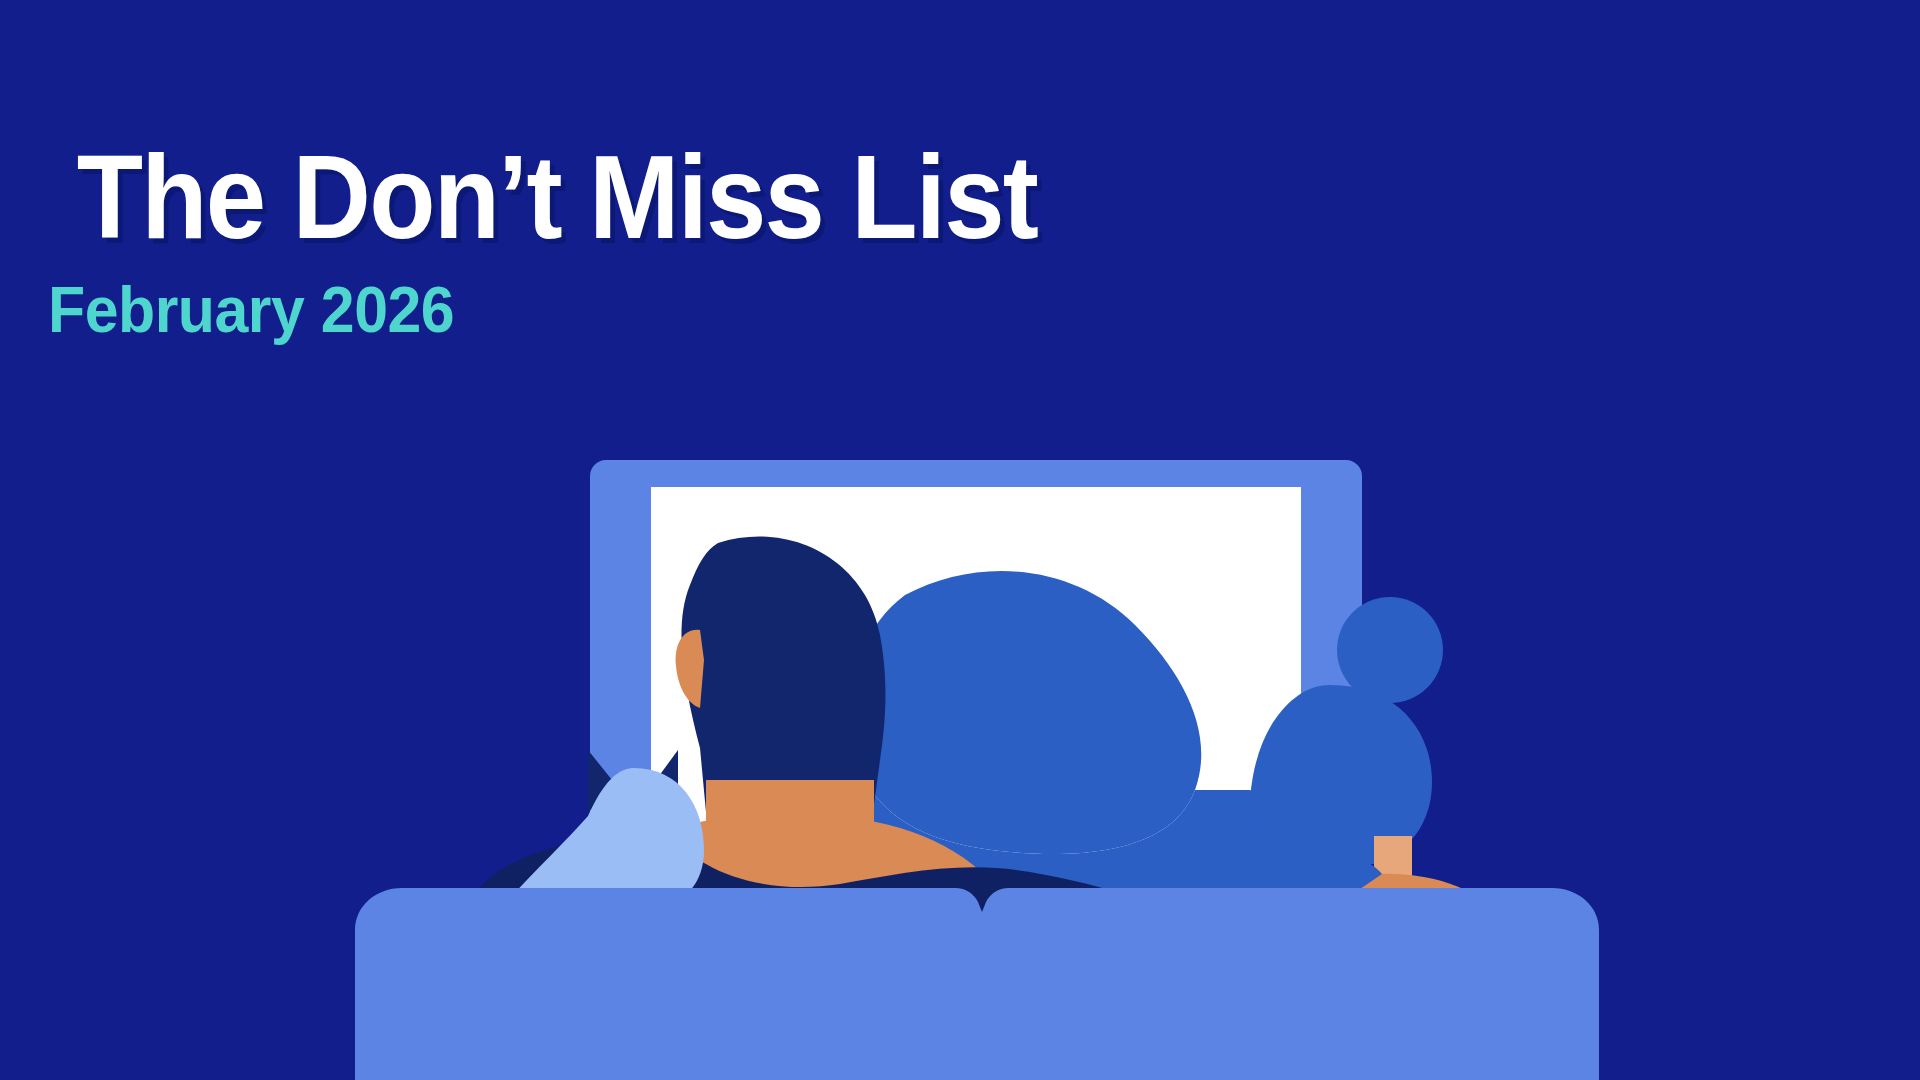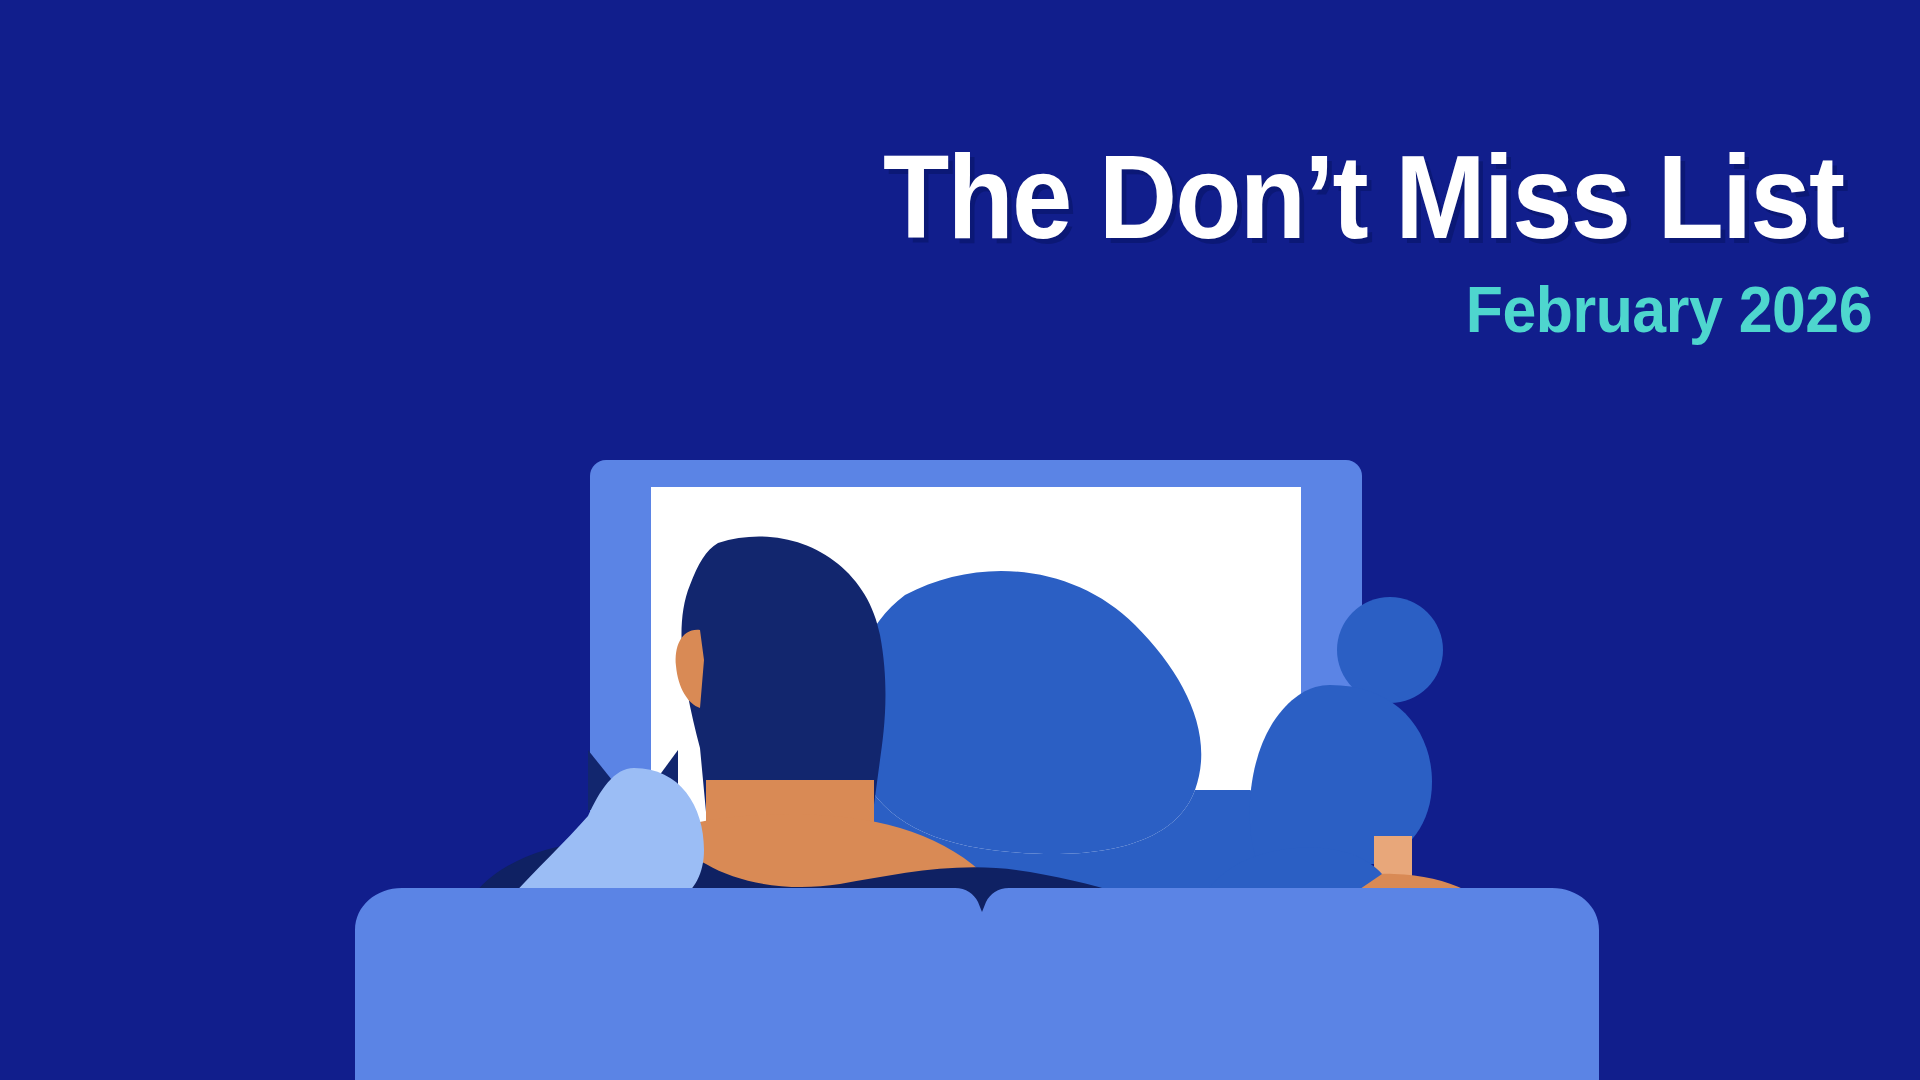--- a/index.html
+++ b/index.html
@@ -17,21 +17,21 @@
     overflow: hidden;
     background: #111E8C;
   }
 
   
   .header {
     position: absolute;
     top: 0;
     left: 0;
     width: 1920px;
-    text-align: right;
+    text-align: left;
     z-index: 40;
   }
   .title {
     margin: 0;
     padding-top: 138px;
     font-family: "Liberation Sans", sans-serif;
     font-weight: 700;
     font-size: 118px;
     line-height: 1.0;
     letter-spacing: -2px;

